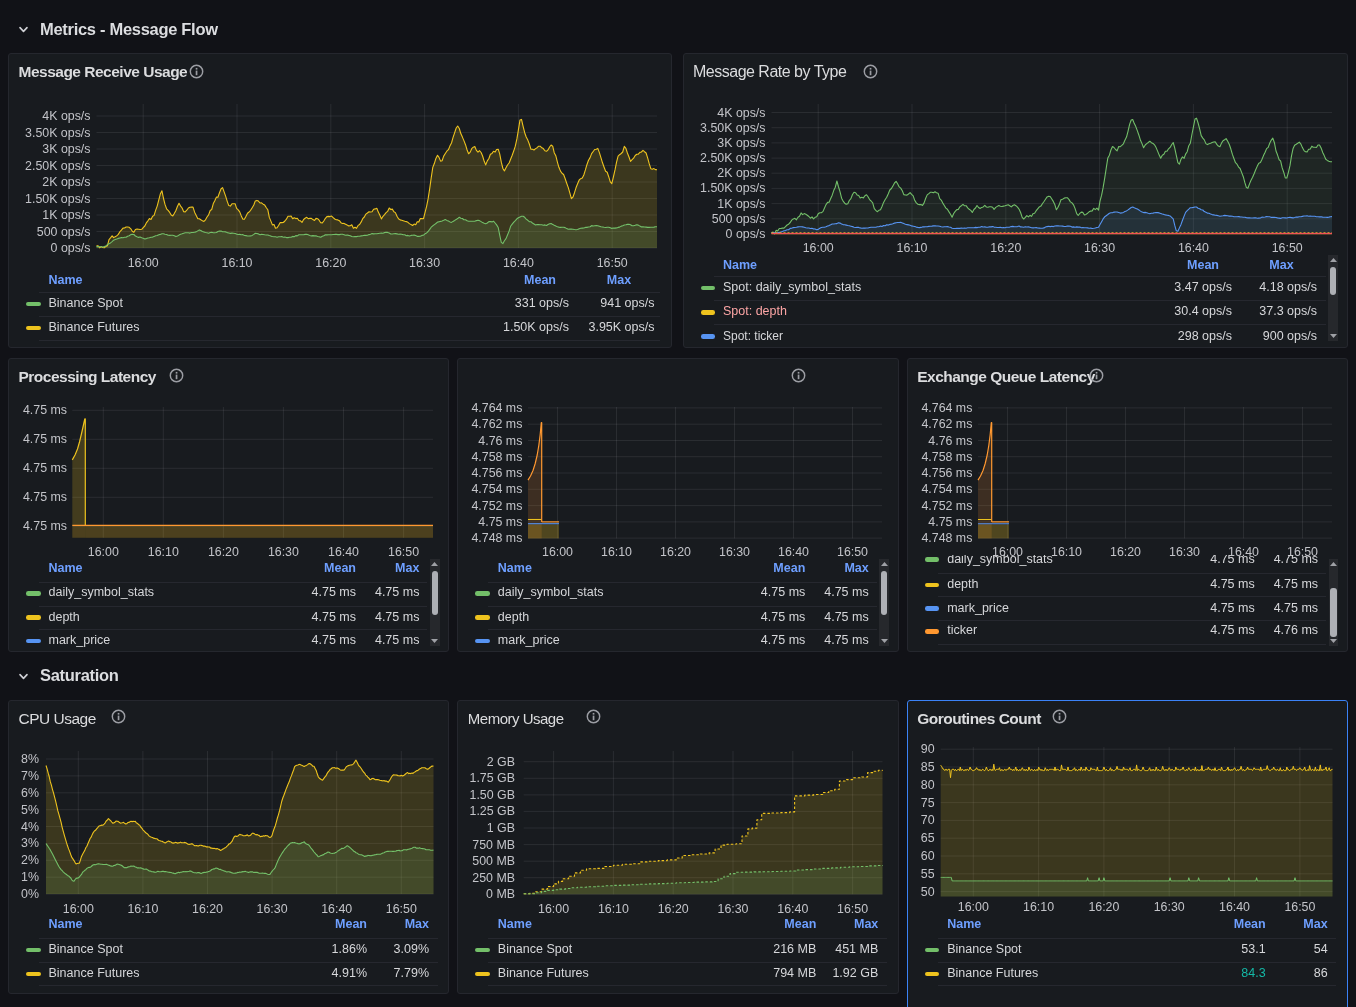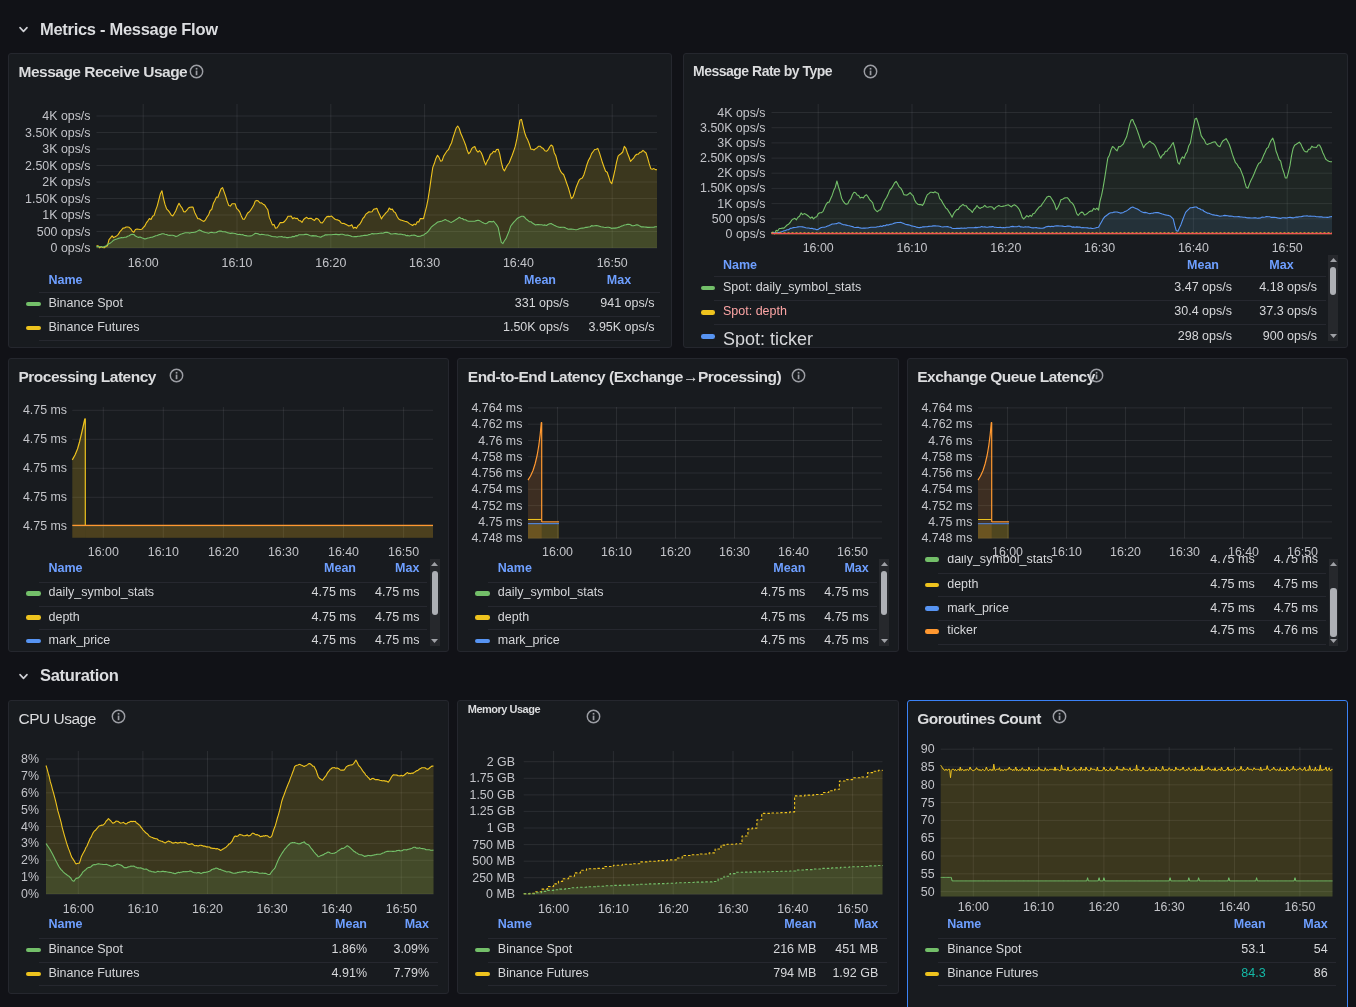--- a/index.html
+++ b/index.html
@@ -67,21 +67,21 @@
     <div style="position:absolute;left:17px;top:248.2px;width:14.5px;height:4.6px;border-radius:2.3px;background:#73bf69"></div>
     <div style="position:absolute;left:39.5px;top:242.5px;font-size:12.5px;color:#d6d7da">Binance Spot</div>
     <div style="position:absolute;right:102px;top:242.5px;font-size:12.5px;color:#d6d7da">331 ops/s</div>
     <div style="position:absolute;right:16.5px;top:242.5px;font-size:12.5px;color:#d6d7da">941 ops/s</div>
     <div style="position:absolute;left:17px;top:272.2px;width:14.5px;height:4.6px;border-radius:2.3px;background:#eec31e"></div>
     <div style="position:absolute;left:39.5px;top:266.5px;font-size:12.5px;color:#d6d7da">Binance Futures</div>
     <div style="position:absolute;right:102px;top:266.5px;font-size:12.5px;color:#d6d7da">1.50K ops/s</div>
     <div style="position:absolute;right:16.5px;top:266.5px;font-size:12.5px;color:#d6d7da">3.95K ops/s</div>
   </div>
 <div style="position:absolute;left:682.5px;top:52.5px;width:665.5px;height:295.5px;background:#181b1f;border:1px solid #25272e;border-radius:3px;overflow:hidden">
-    <div style="position:absolute;left:9.5px;top:9px;font-size:14px;font-weight:700;color:#dbdcde;letter-spacing:-0.5px">Message Rate by Type</div>
+    <div style="position:absolute;left:9.5px;top:9px;font-size:16px;font-weight:400;color:#dbdcde;letter-spacing:-0.5px">Message Rate by Type</div>
     <svg style="position:absolute;left:179.0px;top:10.0px" width="15" height="15" viewBox="0 0 15 15">
       <circle cx="7.5" cy="7.5" r="6.2" fill="none" stroke="#9b9da3" stroke-width="1.45"></circle>
       <rect x="6.7" y="3.9" width="1.7" height="1.7" fill="#9b9da3"></rect>
       <rect x="6.7" y="6.6" width="1.7" height="4.6" fill="#9b9da3"></rect>
     </svg>
     <svg class="chart" width="665.5" height="295.5" style="position:absolute;left:0;top:0">
       <line x1="87.5" y1="58.5" x2="648.0" y2="58.5" stroke="rgba(204,204,220,0.10)" stroke-width="1"></line>
       <line x1="87.5" y1="73.7" x2="648.0" y2="73.7" stroke="rgba(204,204,220,0.10)" stroke-width="1"></line>
       <line x1="87.5" y1="88.9" x2="648.0" y2="88.9" stroke="rgba(204,204,220,0.10)" stroke-width="1"></line>
       <line x1="87.5" y1="104.1" x2="648.0" y2="104.1" stroke="rgba(204,204,220,0.10)" stroke-width="1"></line>
@@ -127,21 +127,21 @@
     <div style="position:absolute;left:30px;right:21px;top:270.9px;height:1px;background:#26282f"></div>
     <div style="position:absolute;left:17px;top:232.2px;width:14.5px;height:4.6px;border-radius:2.3px;background:#73bf69"></div>
     <div style="position:absolute;left:39.5px;top:226.5px;font-size:12.5px;color:#d6d7da">Spot: daily_symbol_stats</div>
     <div style="position:absolute;right:115px;top:226.5px;font-size:12.5px;color:#d6d7da">3.47 ops/s</div>
     <div style="position:absolute;right:30px;top:226.5px;font-size:12.5px;color:#d6d7da">4.18 ops/s</div>
     <div style="position:absolute;left:17px;top:256.5px;width:14.5px;height:4.6px;border-radius:2.3px;background:#eec31e"></div>
     <div style="position:absolute;left:39.5px;top:250.8px;font-size:12.5px;color:#fca5a5">Spot: depth</div>
     <div style="position:absolute;right:115px;top:250.8px;font-size:12.5px;color:#d6d7da">30.4 ops/s</div>
     <div style="position:absolute;right:30px;top:250.8px;font-size:12.5px;color:#d6d7da">37.3 ops/s</div>
     <div style="position:absolute;left:17px;top:280.7px;width:14.5px;height:4.6px;border-radius:2.3px;background:#5794f2"></div>
-    <div style="position:absolute;left:39.5px;top:275.0px;font-size:18px;color:#d6d7da">Spot: ticker</div>
+    <div style="position:absolute;left:39.5px;top:275.0px;font-size:12px;color:#d6d7da">Spot: ticker</div>
     <div style="position:absolute;right:115px;top:275.0px;font-size:12.5px;color:#d6d7da">298 ops/s</div>
     <div style="position:absolute;right:30px;top:275.0px;font-size:12.5px;color:#d6d7da">900 ops/s</div>
     <div style="position:absolute;left:644.9px;top:201.5px;width:9.5px;height:86.0px;background:#26282c"></div>
     <div style="position:absolute;left:646.5px;top:213.9px;width:6.3px;height:27.799999999999983px;border-radius:3px;background:#aeb0b5"></div>
     <svg style="position:absolute;left:646.1px;top:204.5px" width="7" height="5" viewBox="0 0 7 5">
       <path d="M3.5 0 L7 4 L0 4 Z" fill="#9fa1a6"></path>
     </svg>
     <svg style="position:absolute;left:646.1px;top:279.5px" width="7" height="5" viewBox="0 0 7 5">
       <path d="M0 1 L7 1 L3.5 5 Z" fill="#9fa1a6"></path>
     </svg>
@@ -203,21 +203,20 @@
     <div style="position:absolute;left:421.2px;top:200.5px;width:9.5px;height:87.0px;background:#26282c"></div>
     <div style="position:absolute;left:422.8px;top:212.5px;width:6.3px;height:44.0px;border-radius:3px;background:#aeb0b5"></div>
     <svg style="position:absolute;left:422.4px;top:203.5px" width="7" height="5" viewBox="0 0 7 5">
       <path d="M3.5 0 L7 4 L0 4 Z" fill="#9fa1a6"></path>
     </svg>
     <svg style="position:absolute;left:422.4px;top:279.5px" width="7" height="5" viewBox="0 0 7 5">
       <path d="M0 1 L7 1 L3.5 5 Z" fill="#9fa1a6"></path>
     </svg>
   </div>
 <div style="position:absolute;left:457.3px;top:357.5px;width:441.3px;height:294.5px;background:#181b1f;border:1px solid #25272e;border-radius:3px;overflow:hidden">
-    <div style="position:absolute;left:9.5px;top:9px;font-size:15.5px;font-weight:700;color:#dbdcde;letter-spacing:-0.5px">End-to-End Latency (Exchange→Processing)</div>
     <svg style="position:absolute;left:332.5px;top:9.7px" width="15" height="15" viewBox="0 0 15 15">
       <circle cx="7.5" cy="7.5" r="6.2" fill="none" stroke="#9b9da3" stroke-width="1.45"></circle>
       <rect x="6.7" y="3.9" width="1.7" height="1.7" fill="#9b9da3"></rect>
       <rect x="6.7" y="6.6" width="1.7" height="4.6" fill="#9b9da3"></rect>
     </svg>
     <svg class="chart" width="441.3" height="294.5" style="position:absolute;left:0;top:0">
       <line x1="70.0" y1="48.9" x2="424.0" y2="48.9" stroke="rgba(204,204,220,0.10)" stroke-width="1"></line>
       <line x1="70.0" y1="65.2" x2="424.0" y2="65.2" stroke="rgba(204,204,220,0.10)" stroke-width="1"></line>
       <line x1="70.0" y1="81.5" x2="424.0" y2="81.5" stroke="rgba(204,204,220,0.10)" stroke-width="1"></line>
       <line x1="70.0" y1="97.7" x2="424.0" y2="97.7" stroke="rgba(204,204,220,0.10)" stroke-width="1"></line>
@@ -409,21 +408,21 @@
     <div style="position:absolute;left:17px;top:247.0px;width:14.5px;height:4.6px;border-radius:2.3px;background:#73bf69"></div>
     <div style="position:absolute;left:39.5px;top:241.3px;font-size:12.5px;color:#d6d7da">Binance Spot</div>
     <div style="position:absolute;right:81.3px;top:241.3px;font-size:12.5px;color:#d6d7da">1.86%</div>
     <div style="position:absolute;right:19.3px;top:241.3px;font-size:12.5px;color:#d6d7da">3.09%</div>
     <div style="position:absolute;left:17px;top:271.1px;width:14.5px;height:4.6px;border-radius:2.3px;background:#eec31e"></div>
     <div style="position:absolute;left:39.5px;top:265.4px;font-size:12.5px;color:#d6d7da">Binance Futures</div>
     <div style="position:absolute;right:81.3px;top:265.4px;font-size:12.5px;color:#d6d7da">4.91%</div>
     <div style="position:absolute;right:19.3px;top:265.4px;font-size:12.5px;color:#d6d7da">7.79%</div>
   </div>
 <div style="position:absolute;left:457.3px;top:699.5px;width:441.3px;height:294.5px;background:#181b1f;border:1px solid #25272e;border-radius:3px;overflow:hidden">
-    <div style="position:absolute;left:9.5px;top:2px;font-size:11px;font-weight:700;color:#dbdcde;letter-spacing:-0.5px">Memory Usage</div>
+    <div style="position:absolute;left:9.5px;top:9px;font-size:15px;font-weight:400;color:#dbdcde;letter-spacing:-0.5px">Memory Usage</div>
     <svg style="position:absolute;left:127.4px;top:8.8px" width="15" height="15" viewBox="0 0 15 15">
       <circle cx="7.5" cy="7.5" r="6.2" fill="none" stroke="#9b9da3" stroke-width="1.45"></circle>
       <rect x="6.7" y="3.9" width="1.7" height="1.7" fill="#9b9da3"></rect>
       <rect x="6.7" y="6.6" width="1.7" height="4.6" fill="#9b9da3"></rect>
     </svg>
     <svg class="chart" width="441.3" height="294.5" style="position:absolute;left:0;top:0">
       <line x1="65.7" y1="60.7" x2="424.5" y2="60.7" stroke="rgba(204,204,220,0.10)" stroke-width="1"></line>
       <line x1="65.7" y1="77.3" x2="424.5" y2="77.3" stroke="rgba(204,204,220,0.10)" stroke-width="1"></line>
       <line x1="65.7" y1="93.9" x2="424.5" y2="93.9" stroke="rgba(204,204,220,0.10)" stroke-width="1"></line>
       <line x1="65.7" y1="110.4" x2="424.5" y2="110.4" stroke="rgba(204,204,220,0.10)" stroke-width="1"></line>

